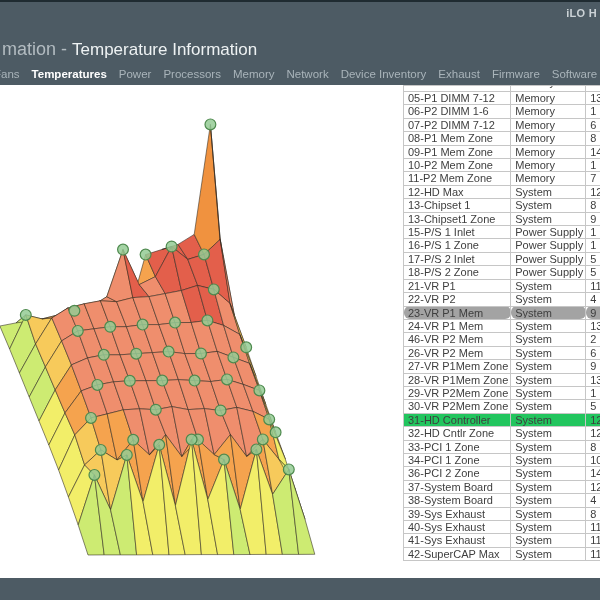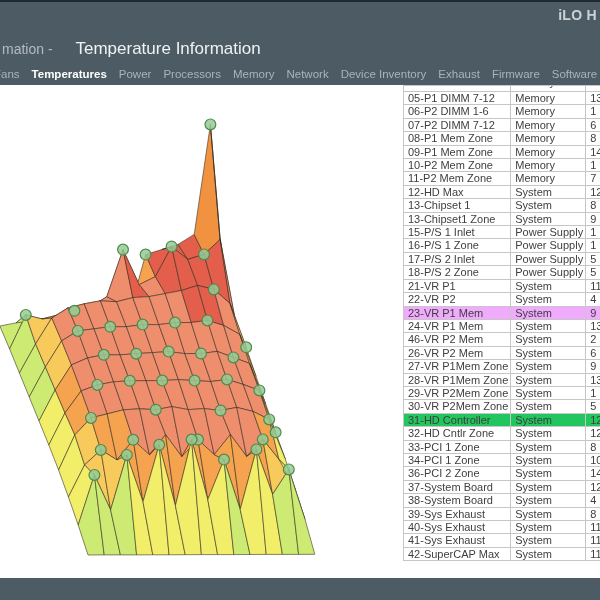--- a/index.html
+++ b/index.html
@@ -7,45 +7,45 @@
     width:600px;height:600px;overflow:hidden;position:relative;
     background:#ffffff;font-family:"Liberation Sans",sans-serif;
     -webkit-font-smoothing:antialiased;
   }
   .screen{position:absolute;inset:0;width:600px;height:600px;overflow:hidden;}
 
   
   header{position:absolute;left:0;top:0;width:600px;height:85px;background:#4d5b64;}
   .topline{position:absolute;left:0;top:0;width:100%;height:2px;background:#1f2b31;}
   .ilo-brand{
-    position:absolute;right:3px;top:7px;font-size:14px;font-weight:bold;
+    position:absolute;right:3px;top:7px;font-size:11px;font-weight:bold;
     color:#ccd3d7;letter-spacing:.3px;white-space:nowrap;
   }
   .title-row{position:absolute;left:2px;top:39px;white-space:nowrap;}
-  .title-prefix{font-size:14px;color:#b3bcc1;vertical-align:baseline;}
-  .title-main{font-size:17px;color:#eef2f3;vertical-align:baseline;margin-left:19px;}
+  .title-prefix{font-size:18px;color:#b3bcc1;vertical-align:baseline;}
+  .title-main{font-size:17px;color:#eef2f3;vertical-align:baseline;}
   nav.tabs{position:absolute;left:-12px;top:64px;white-space:nowrap;}
   .tab{display:inline-block;padding:0 6px;font-size:11.5px;color:#a9b4ba;cursor:pointer;}
   .tab.active{color:#ffffff;font-weight:bold;}
 
   
   .chart{position:absolute;left:0;top:85px;width:390px;height:495px;background:#fff;}
   .chart svg{display:block;}
 
   
   table.sensors{
     position:absolute;left:403px;top:85px;border-collapse:collapse;
     background:#fff;table-layout:fixed;
   }
   table.sensors td{
     border:1px solid #c6c6c6;font-size:11px;line-height:12.4px;height:12.4px;
     color:#3e3e3e;padding:0 2px 0 4px;white-space:nowrap;overflow:hidden;
     background:#fff;
   }
-  tr.hl-gray td{background:#f0abfc;}
+  tr.hl-gray td{background:#a3a3a3;border-radius:6px;}
   tr.hl-teal td{background:#22c55e;}
   tr.partial td{height:5px;line-height:5px;padding:0 2px 0 4px;}
   tr.partial td div{height:5px;overflow:hidden;}
   tr.partial td div span{position:relative;top:-10px;display:inline-block;font-size:11px;line-height:12.4px;}
 
   
   footer{position:absolute;left:0;top:578px;width:600px;height:22px;background:#4d5b64;}
 </style>
 </head>
 <body>

